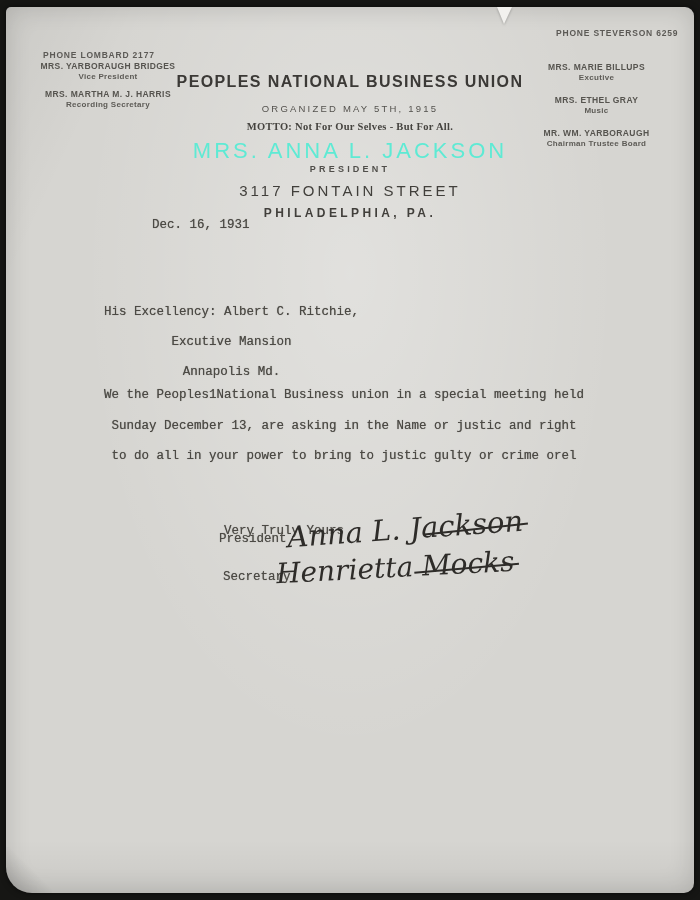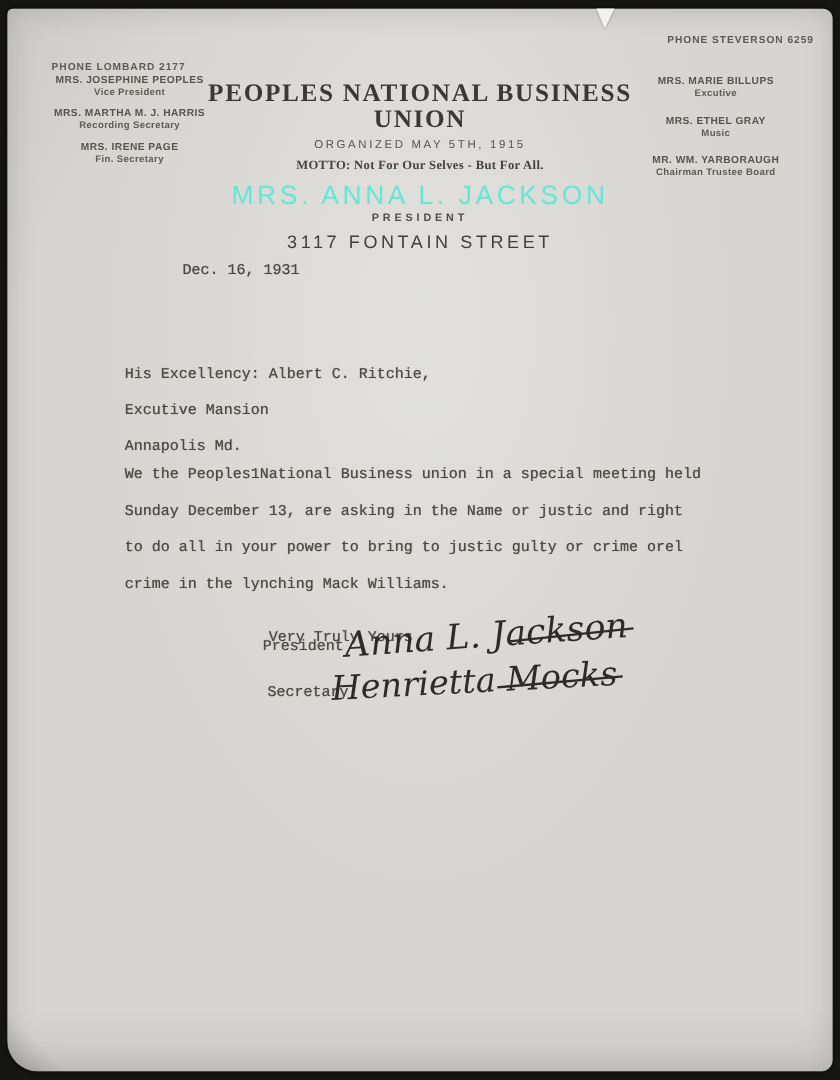--- a/index.html
+++ b/index.html
@@ -35,33 +35,34 @@
   .phone.left{left:43px;top:28px;margin-top:22px;}
   .phone.right{left:556px;top:28px;}
   .officer-col{position:absolute;text-align:center;}
   .officer-col.left{left:28px;top:61px;width:160px;}
   .officer-col.right{left:514px;top:62px;width:165px;}
   .officer{margin-bottom:7px;}
   .officer-col.right .officer{margin-bottom:12px;}
   .o-name{font-size:8.5px;font-weight:700;letter-spacing:0.4px;color:#56544f;line-height:11px;}
   .o-title{font-size:8px;font-weight:700;letter-spacing:0.3px;color:#5d5b56;line-height:10px;}
   .center-head{position:absolute;left:150px;top:66px;width:400px;text-align:center;color:#403e3a;}
-  .org-name{font-family:Liberation Serif, serif;font-size:21px;font-weight:600;letter-spacing:1.4px;color:#3b3936;line-height:22px;}
+  .org-name{font-family:Liberation Sans, sans-serif;font-size:16px;font-weight:600;letter-spacing:1.4px;color:#3b3936;line-height:32px;}
   .organized{font-size:9.5px;font-weight:400;letter-spacing:2.2px;color:#54524e;margin-top:5px;}
   .motto{font-family:"Liberation Serif",serif;font-size:10.5px;font-weight:700;letter-spacing:0.3px;color:#45433f;margin-top:7px;}
   .pres-name{font-size:22px;font-weight:500;letter-spacing:3px;color:#5eead4;margin-top:7px;line-height:24px;}
   .pres-title{font-size:9px;font-weight:700;letter-spacing:3.2px;color:#504e4a;margin-top:1px;}
   .addr1{font-size:15px;font-weight:500;letter-spacing:3px;color:#413f3b;margin-top:8px;}
   .addr2{font-size:12px;font-weight:700;letter-spacing:3.4px;color:#413f3b;margin-top:7px;}
   
   .tw{
     font-family:"Liberation Mono","DejaVu Sans Mono",monospace;
     font-size:12.5px;font-weight:500;color:#4c4a45;
     text-shadow:0 0 0.7px rgba(70,68,62,0.75);
     white-space:pre;
+    text-align:center;
   }
   .date-line{position:absolute;left:152px;top:218px;}
   .recipient{position:absolute;left:104px;top:297px;line-height:30px;}
   .body-block{position:absolute;left:104px;top:380px;line-height:30.5px;}
   .closing{position:absolute;left:224px;top:524px;}
   .role-president{position:absolute;left:219px;top:532px;}
   .role-secretary{position:absolute;left:223px;top:570px;}
   .sig{
     position:absolute;
     font-family:"DejaVu Serif",serif;font-style:italic;
@@ -77,30 +78,26 @@
 <div class="page">
   <div class="paper"></div>
   <div class="corner-fold"></div>
   <div class="notch"></div>
 
   <div class="lp phone left">PHONE LOMBARD 2177</div>
   <div class="lp phone right">PHONE STEVERSON 6259</div>
 
   <div class="officer-col left">
     <div class="officer">
-      <div class="o-name">MRS. JOSEPHINE PEOPLES</div>
+      <div class="o-name">MRS. YARBORAUGH BRIDGES</div>
       <div class="o-title">Vice President</div>
     </div>
     <div class="officer">
       <div class="o-name">MRS. MARTHA M. J. HARRIS</div>
       <div class="o-title">Recording Secretary</div>
-    </div>
-    <div class="officer">
-      <div class="o-name">MRS. IRENE PAGE</div>
-      <div class="o-title">Fin. Secretary</div>
     </div>
   </div>
 
   <div class="officer-col right">
     <div class="officer">
       <div class="o-name">MRS. MARIE BILLUPS</div>
       <div class="o-title">Excutive</div>
     </div>
     <div class="officer">
       <div class="o-name">MRS. ETHEL GRAY</div>
@@ -112,35 +109,35 @@
     </div>
   </div>
 
   <div class="center-head">
     <div class="org-name">PEOPLES NATIONAL BUSINESS UNION</div>
     <div class="organized">ORGANIZED MAY 5TH, 1915</div>
     <div class="motto">MOTTO: Not For Our Selves - But For All.</div>
     <div class="pres-name">MRS. ANNA L. JACKSON</div>
     <div class="pres-title">PRESIDENT</div>
     <div class="addr1">3117 FONTAIN STREET</div>
+    <div class="addr2">PHILADELPHIA, PA.</div>
   </div>
 
   <div class="tw date-line">Dec. 16, 1931</div>
 
   <div class="recipient">
     <div class="tw">His Excellency: Albert C. Ritchie,</div>
     <div class="tw">Excutive Mansion</div>
     <div class="tw">Annapolis Md.</div>
   </div>
 
   <div class="body-block">
     <div class="tw">We the Peoples1National Business union in a special meeting held</div>
     <div class="tw">Sunday December 13, are asking in the Name or justic and right</div>
     <div class="tw">to do all in your power to bring to justic gulty or crime orel</div>
-    <div class="tw">crime in the lynching Mack Williams.</div>
   </div>
 
   <div class="tw closing">Very Truly Yours</div>
 
   <div class="tw role-president">President</div>
   <div class="sig sig-1"><span>Anna L. Jackson</span><span class="strike"></span></div>
 
   <div class="tw role-secretary">Secretary</div>
   <div class="sig sig-2"><span>Henrietta Mocks</span><span class="strike"></span></div>
 </div>

